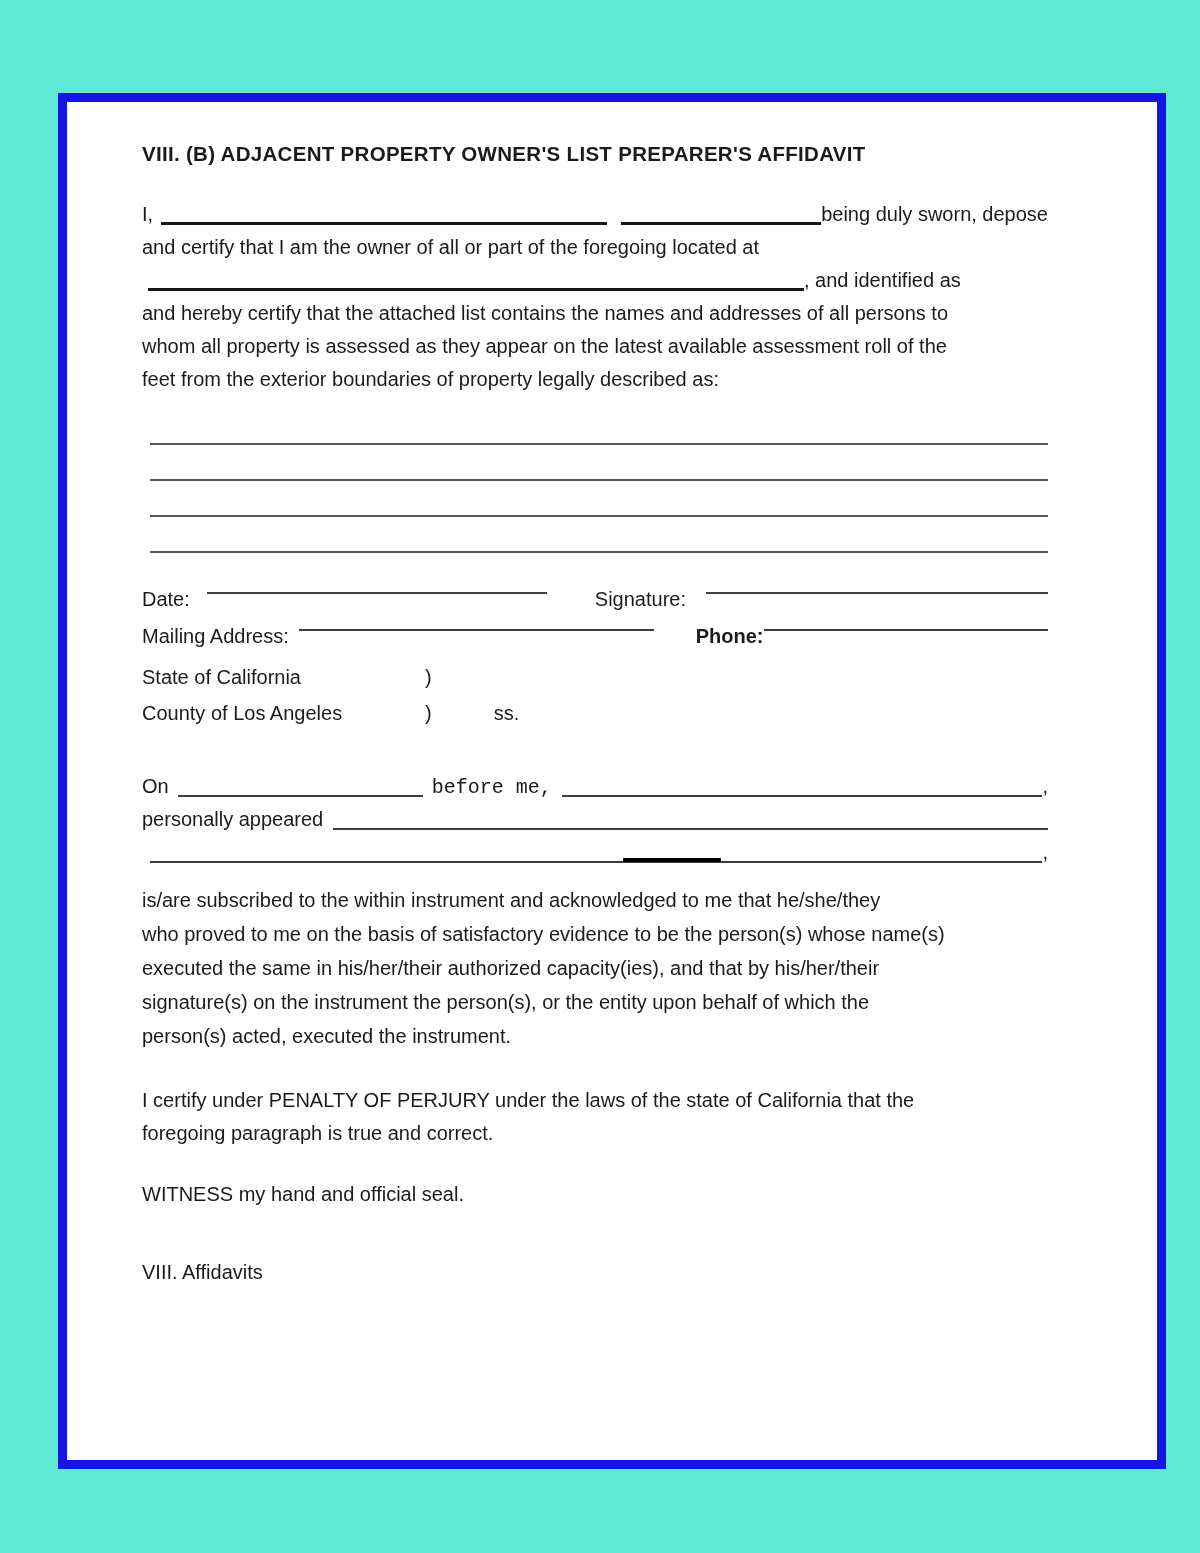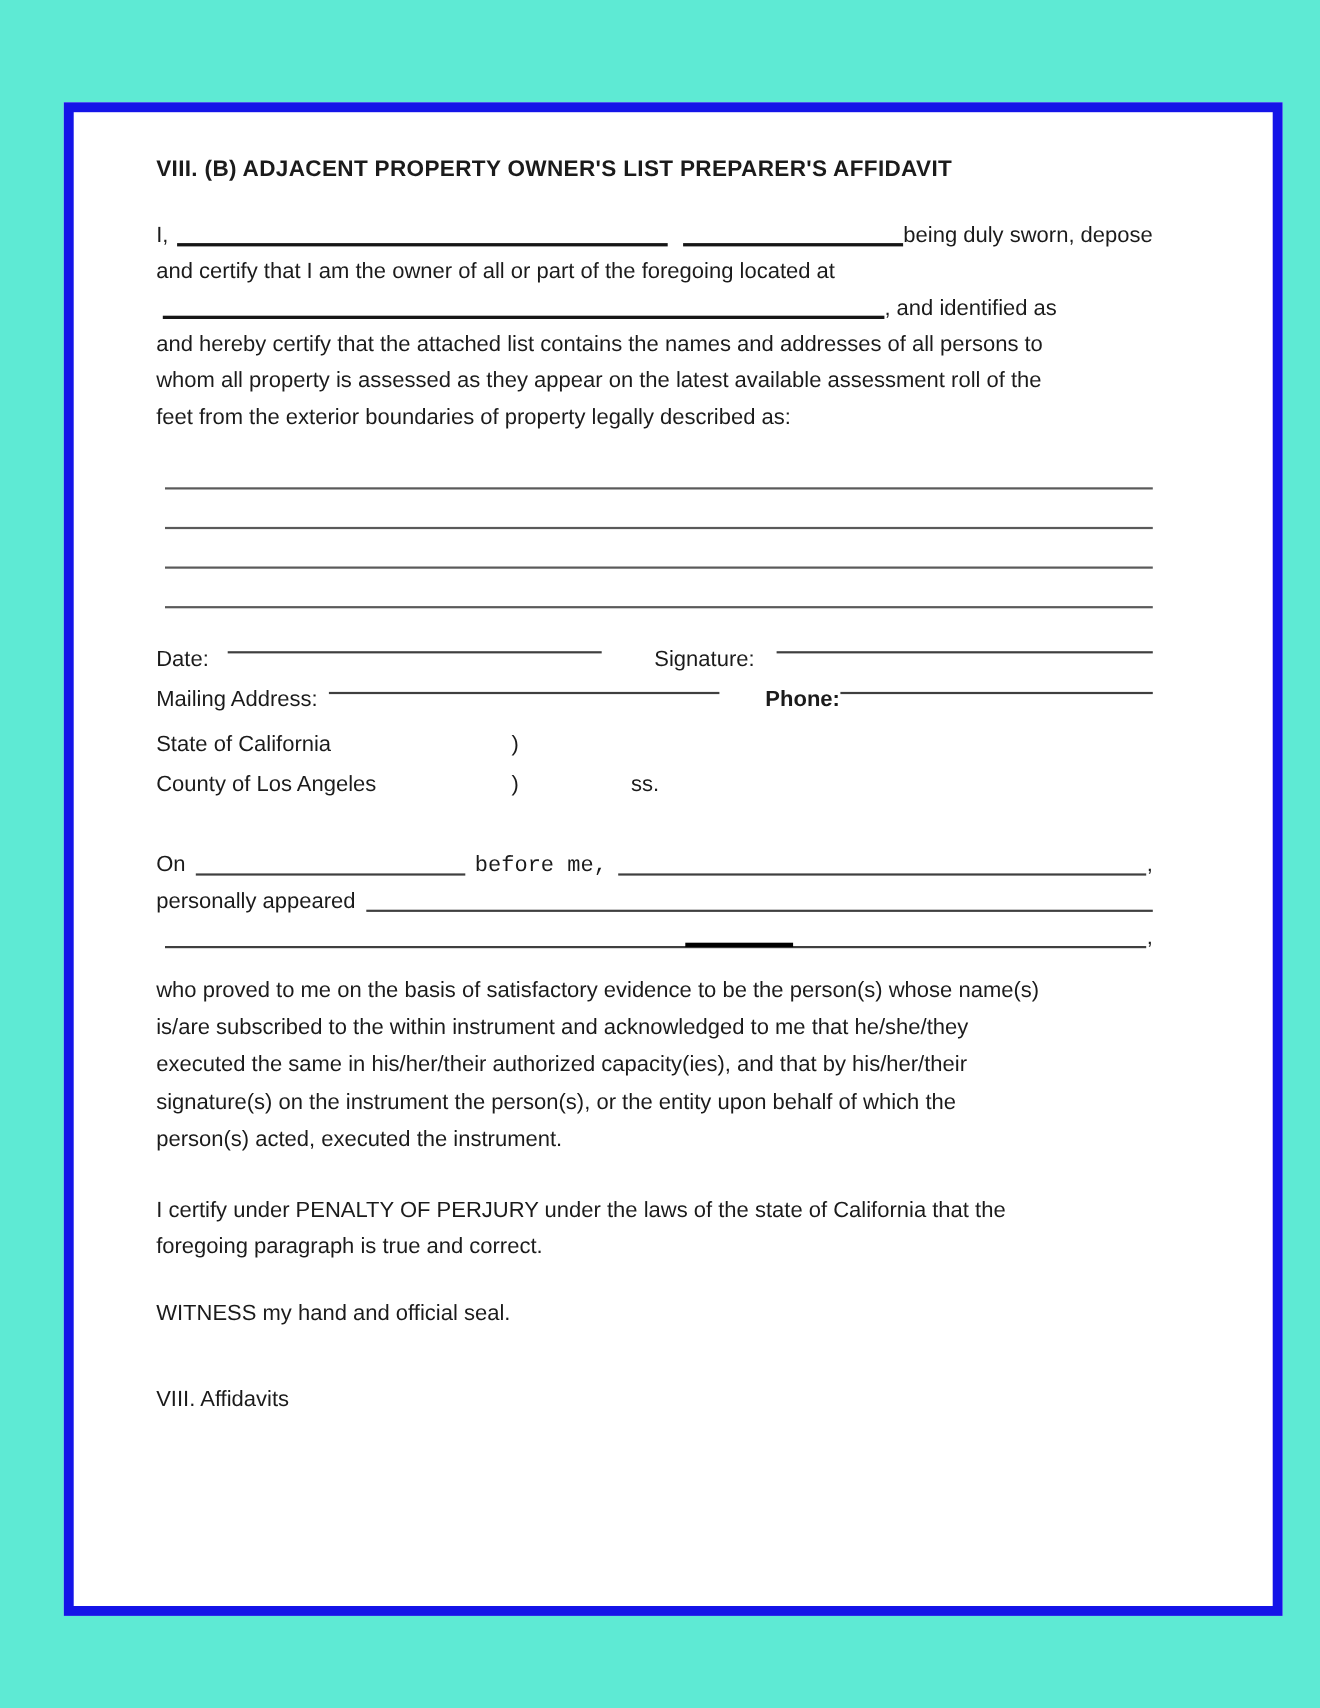--- a/index.html
+++ b/index.html
@@ -52,21 +52,21 @@
     margin-bottom:34px;
   }
   .fieldrow{display:flex;align-items:flex-start;line-height:24px;margin-bottom:13px;}
   .ack-title{
     font-size:20.5px;
     font-weight:bold;
     letter-spacing:0.3px;
     line-height:24px;
     margin:30px 0 8px 0;
   }
-  .venue-row{display:flex;align-items:baseline;height:36px;gap:40px;}
+  .venue-row{display:flex;align-items:baseline;height:36px;}
   .venue-label{display:inline-block;width:283px;}
   .ss{margin-left:62px;}
   .onrow{margin-top:37px;height:33px;}
   .ack-para{margin-top:12px;}
   .ack-para .textline{height:34px;}
   .perjury{margin-top:30px;}
   .perjury .textline{height:33px;}
   .witness{margin-top:28px;height:33px;}
   .sigrow{margin-top:39px;height:33px;}
   .footer{margin-top:45px;height:33px;}
@@ -149,22 +149,22 @@
         <span class="blank gray grow" style="margin-left:10px;"></span>
       </div>
       <div class="row" style="height:36px;">
         <span class="blank gray grow overlap-host" style="margin-left:8px;">
             <span class="overlap-seg"></span>
           </span>
         <span>,</span>
       </div>
 
       <div class="ack-para">
+        <div class="textline">is/are subscribed to the within instrument and acknowledged to me that he/she/they</div>
         <div class="textline">who proved to me on the basis of satisfactory evidence to be the person(s) whose name(s)</div>
-        <div class="textline">is/are subscribed to the within instrument and acknowledged to me that he/she/they</div>
         <div class="textline">executed the same in his/her/their authorized capacity(ies), and that by his/her/their</div>
         <div class="textline">signature(s) on the instrument the person(s), or the entity upon behalf of which the</div>
         <div class="textline">person(s) acted, executed the instrument.</div>
       </div>
 
       <div class="perjury">
         <div class="textline">I certify under PENALTY OF PERJURY under the laws of the state of California that the</div>
         <div class="textline">foregoing paragraph is true and correct.</div>
       </div>
 

